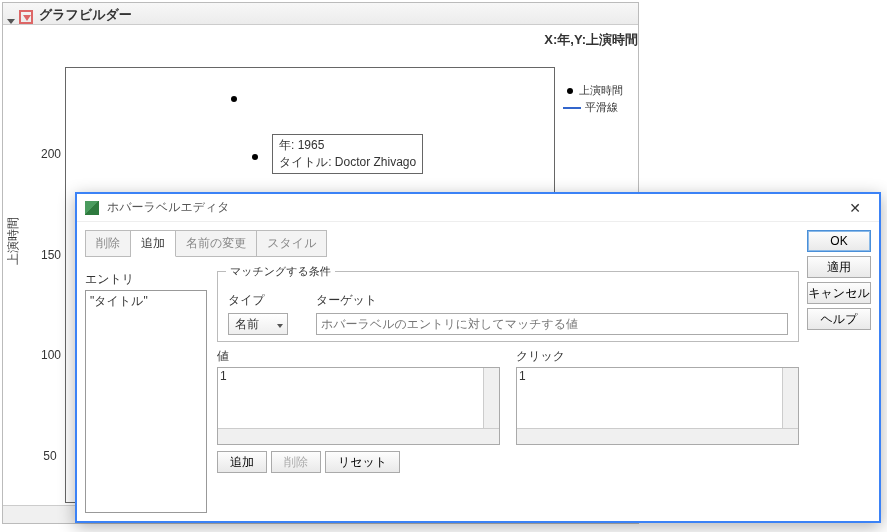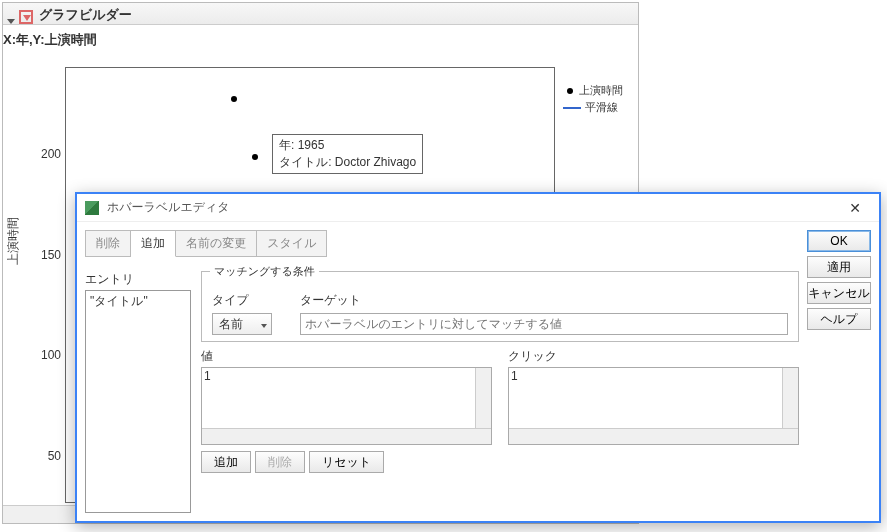--- a/index.html
+++ b/index.html
@@ -53,21 +53,21 @@
     width:0;height:0;
     border-top:6px solid #d66;
     border-left:4px solid transparent;
     border-right:4px solid transparent;
   }
   .gb-body {
     position:relative;
     height: calc(100% - 22px);
   }
   .chart-title {
-    text-align:left;
+    text-align:right;
     font-weight:bold;
     font-size:13px;
     padding-top:6px;
   }
   .plot-area {
     position:absolute;
     left:62px; top:42px;
     width:490px; height:436px;
     border:1px solid #666;
     background:#fff;
@@ -197,21 +197,21 @@
     font-size:12px;
     border-bottom:1px solid #bbb;
   }
   .tab-strip .tab + .tab {border-left:none;}
   .tab-strip .tab.active {
     background:#fff;
     color:#333;
     border-bottom:1px solid #fff;
   }
   .entry-col {
-    width:106px;
+    width:122px;
     display:flex;flex-direction:column;
   }
   .entry-label{font-size:12px;margin-bottom:2px;}
   .entry-list {
     flex:1;
     border:1px solid #999;
     background:#fff;
     padding:2px 4px;
     font-size:12px;
   }
@@ -321,21 +321,21 @@
     <span class="menu-tri"></span>
     <span>グラフビルダー</span>
   </div>
   <div class="gb-body">
     <div class="chart-title">X:年,Y:上演時間</div>
 
     <div class="y-axis-label">上演時間</div>
     <div class="y-tick" style="top:122px;">200</div>
     <div class="y-tick" style="top:223px;">150</div>
     <div class="y-tick" style="top:323px;">100</div>
-    <div class="y-tick" style="top:424px;">50</div>
+    <div class="y-tick" style="top:424px;text-align:center;">50</div>
 
     <div class="plot-area">
       <div class="dot" style="left:165px;top:28px;"></div>
       <div class="dot" style="left:186px;top:86px;"></div>
       <div class="dot" style="left:195px;top:133px;"></div>
       <div class="dot" style="left:200px;top:138px;"></div>
       <div class="dot" style="left:288px;top:133px;"></div>
       <div class="dot" style="left:365px;top:133px;"></div>
       <div class="tooltip" style="left:206px;top:66px;">
         <div>年: 1965</div>

